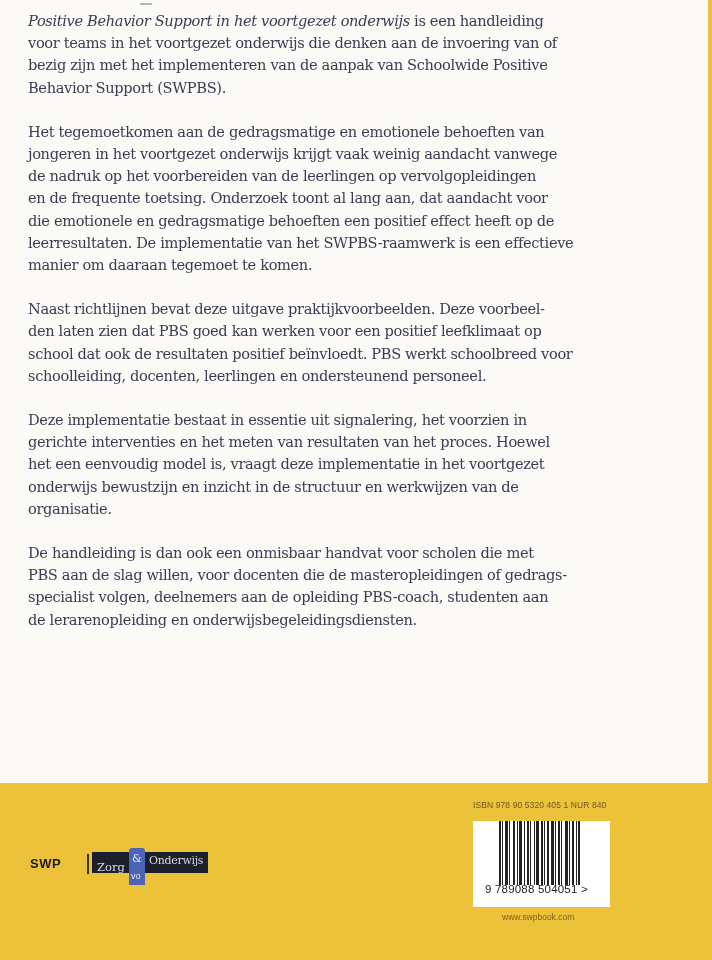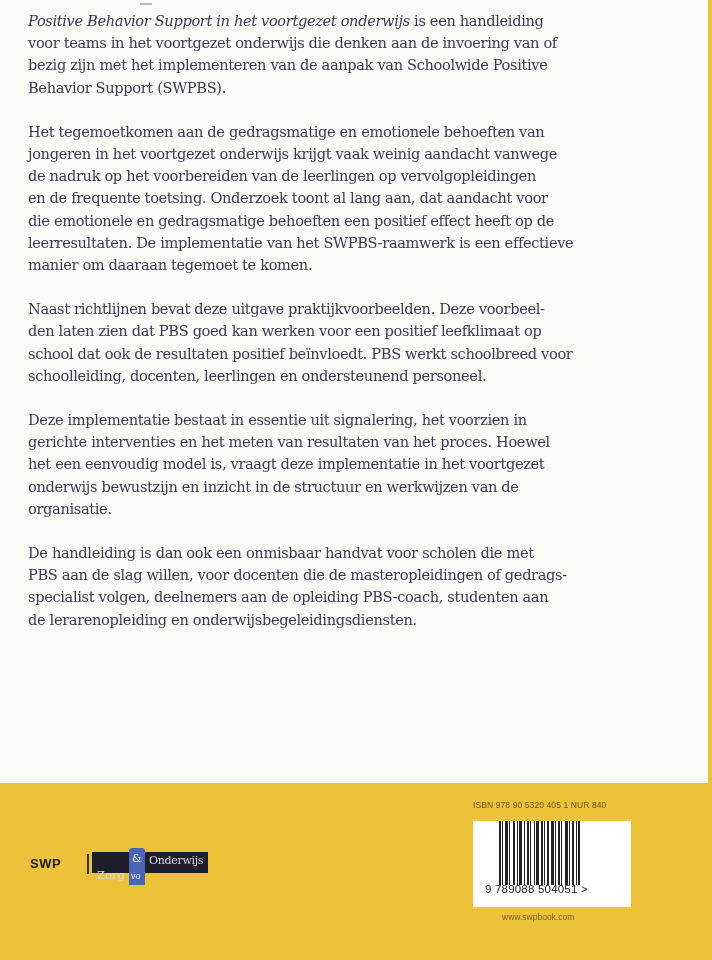--- a/index.html
+++ b/index.html
@@ -31,21 +31,21 @@
   }
 
   .isbn-line {
     position: absolute; left: 473px; top: 800px;
     font-family: "Liberation Sans", sans-serif;
     font-size: 8.5px; color: #6b5a1c; letter-spacing: 0.1px;
     white-space: nowrap;
   }
   .barcode-box {
     position: absolute; left: 473px; top: 821px;
-    width: 158px; height: 86px; background: #ffffff;
+    width: 137px; height: 86px; background: #ffffff;
   }
   .barcode-bars {
     position: absolute; left: 26px; top: 0px; width: 88px; height: 64px;
     display: flex; align-items: stretch;
   }
   .barcode-bars span { display: block; height: 100%; background: #222; }
   .barcode-digits {
     position: absolute; left: 12px; top: 62px;
     font-family: "Liberation Sans", sans-serif;
     font-size: 11.5px; color: #222; letter-spacing: 0.2px; white-space: nowrap;
@@ -63,21 +63,21 @@
     font-size: 13px; color: #1c1c1c; letter-spacing: 0.5px;
   }
   .logo-sep {
     position: absolute; left: 57px; top: 4px; width: 2px; height: 20px; background: #3a3220;
   }
   .logo-box {
     position: absolute; left: 62px; top: 2px; width: 116px; height: 21px;
     background: #1d1f2b;
   }
   .logo-zorg {
-    position: absolute; left: 5px; top: 16px;
+    position: absolute; left: 5px; top: 8px;
     font-family: "DejaVu Serif", serif; font-size: 11.5px; color: #d6d8e6;
   }
   .logo-onderwijs {
     position: absolute; left: 57px; top: 2px;
     font-family: "DejaVu Serif", serif; font-size: 11px; color: #d6d8e6; letter-spacing: -0.3px;
   }
   .logo-tab {
     position: absolute; left: 99px; top: -2px; width: 16px; height: 37px;
     background: #4d63b3; border-radius: 3px 3px 0 0;
   }

